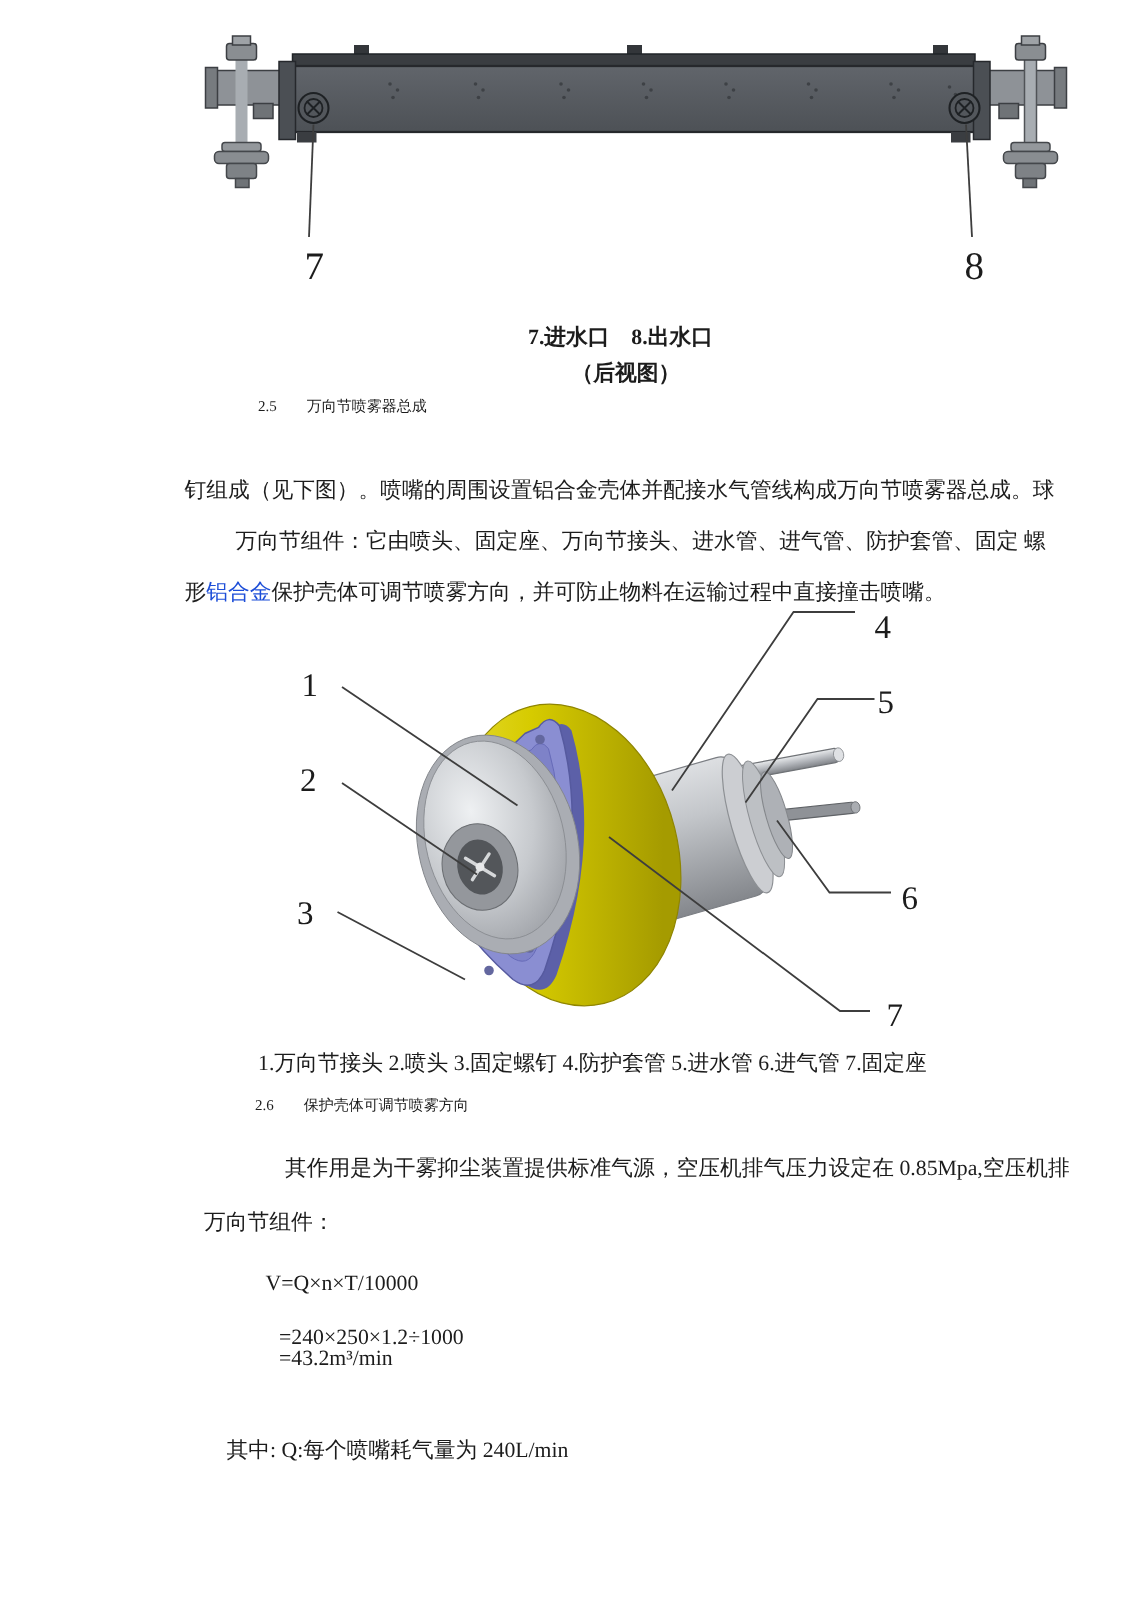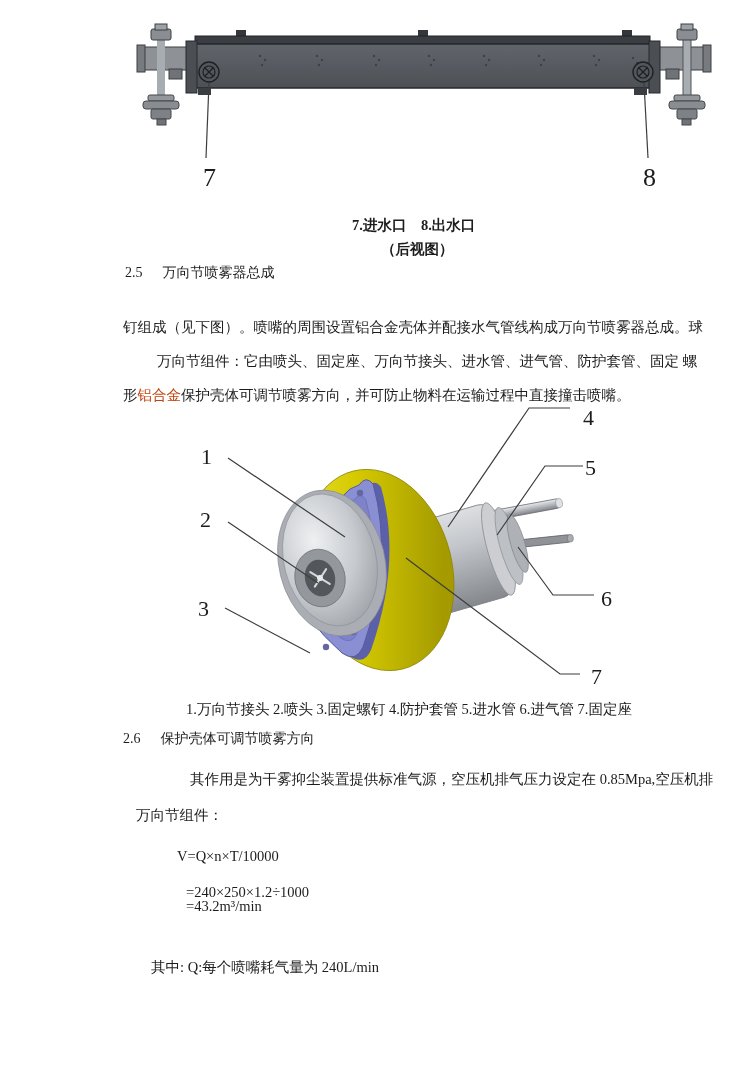--- a/index.html
+++ b/index.html
@@ -1,22 +1,22 @@
 <!DOCTYPE html>
 <html><head>
 <meta charset="utf-8">
 <style>
   html,body{margin:0;padding:0;background:#e8e8e8;}
   .page{position:relative;width:750px;height:1075px;background:#ffffff;margin:0 auto;
         font-family:"Liberation Serif","DejaVu Serif",serif;color:#1c1c1c;overflow:hidden;}
   .abs{position:absolute;}
   .cjk{font-size:14.5px;white-space:nowrap;line-height:20px;}
   .b{font-weight:bold;}
-  .red{color:#c2410c;}
-  .heading{font-size:14px;white-space:nowrap;}
+  .red{color:#1d4ed8;}
+  .heading{font-size:10px;white-space:nowrap;margin-left:47px;}
   .heading .gap{display:inline-block;width:20px;}
   .pline{height:34px;line-height:34px;white-space:nowrap;}
   .p26line{height:36px;line-height:36px;white-space:nowrap;margin-left:12px;}
   .biglabel{font-size:26px;line-height:26px;font-family:"Liberation Serif","DejaVu Serif",serif;}
   .midlabel{font-size:22px;line-height:22px;font-family:"Liberation Serif","DejaVu Serif",serif;}
   .mono{font-family:Liberation Serif, serif;font-size:14.5px;white-space:nowrap;line-height:18px;}
   svg{display:block;}
 </style>
 </head>
 <body>
@@ -205,21 +205,21 @@
   </svg>
 
   <div class="abs midlabel" style="left:201px;top:446px">1</div>
   <div class="abs midlabel" style="left:200px;top:509px">2</div>
   <div class="abs midlabel" style="left:198px;top:598px">3</div>
   <div class="abs midlabel" style="left:583px;top:407px">4</div>
   <div class="abs midlabel" style="left:585px;top:457px">5</div>
   <div class="abs midlabel" style="left:601px;top:588px">6</div>
   <div class="abs midlabel" style="left:591px;top:666px">7</div>
 
-  <div class="abs cjk" style="left:186px;top:699px">1.万向节接头 2.喷头 3.固定螺钉 4.防护套管 5.进水管 6.进气管 7.固定座</div>
+  <div class="abs cjk" style="left:172px;top:699px">1.万向节接头 2.喷头 3.固定螺钉 4.防护套管 5.进水管 6.进气管 7.固定座</div>
 
   <div class="abs heading" style="left:123px;top:730px">
     <span>2.6</span><span class="gap"></span><span>保护壳体可调节喷雾方向</span>
   </div>
 
   <div class="abs cjk" style="left:124px;top:761px">
     <div class="p26line" style="text-indent:54px">其作用是为干雾抑尘装置提供标准气源，空压机排气压力设定在 0.85Mpa,空压机排</div>
     <div class="p26line">万向节组件：</div>
   </div>
 

